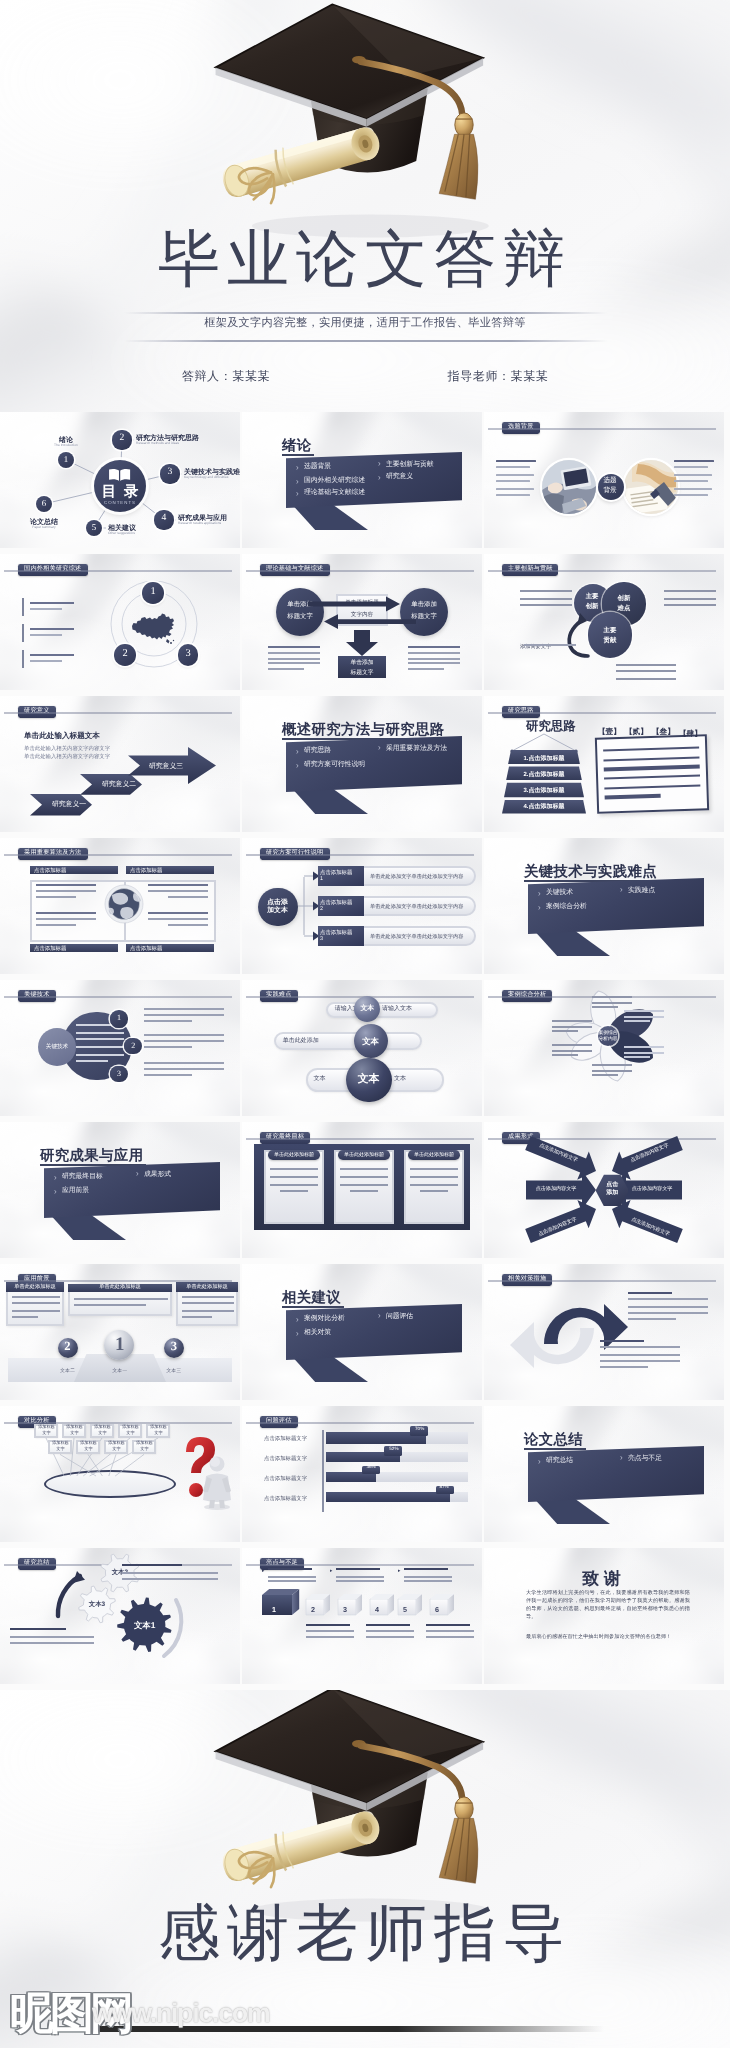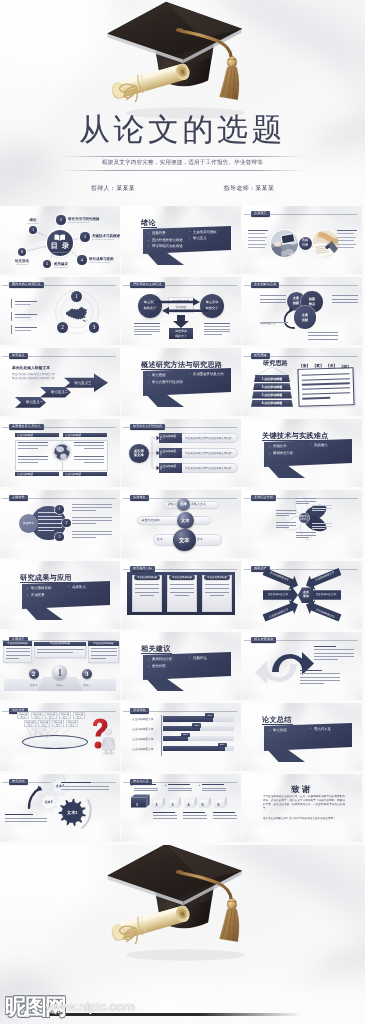--- a/index.html
+++ b/index.html
@@ -189,21 +189,21 @@
   </g>
 
   <g stroke="#c8a96b" stroke-width="1.4" fill="none" stroke-linecap="round">
     <path d="M34 90 q-8 1 -11 7 q-2 5 3 5 q6 -1 8 -8"></path>
     <path d="M34 90 q-9 -4 -14 -1 q-5 3 -1 6 q5 3 13 -2"></path>
     <path d="M35 91 q-5 9 -10 13"></path>
     <path d="M35 91 q2 10 -1 15"></path>
   </g>
 </svg>
 </div>
-    <div class="cover-title" style="top:113px;font-size:31px;line-height:34px;letter-spacing:3.5px;">从论文的选题</div>
+    <div class="cover-title" style="top:113px;font-size:31px;line-height:34px;letter-spacing:3.5px;">毕业论文答辩</div>
     <div class="cover-rule" style="left:62px;top:155.5px;width:242px;"></div>
     <div class="cover-sub" style="top:157px;font-size:5.6px;line-height:11px;letter-spacing:.15px;">框架及文字内容完整，实用便捷，适用于工作报告、毕业答辩等</div>
     <div class="cover-rule" style="left:62px;top:169.5px;width:242px;"></div>
     <div class="cover-meta" style="left:58px;top:184px;width:110px;text-align:center;font-size:6px;letter-spacing:.3px;">
       <span>答辩人：</span><span>某某某</span>
     </div>
     <div class="cover-meta" style="left:194px;top:184px;width:110px;text-align:center;font-size:6px;letter-spacing:.3px;">
       <span>指导老师：</span><span>某某某</span>
     </div>
   </div>
@@ -2199,20 +2199,21 @@
   </g>
 
   <g stroke="#c8a96b" stroke-width="1.4" fill="none" stroke-linecap="round">
     <path d="M34 90 q-8 1 -11 7 q-2 5 3 5 q6 -1 8 -8"></path>
     <path d="M34 90 q-9 -4 -14 -1 q-5 3 -1 6 q5 3 13 -2"></path>
     <path d="M35 91 q-5 9 -10 13"></path>
     <path d="M35 91 q2 10 -1 15"></path>
   </g>
 </svg>
 </div>
+    <div class="cover-title" style="top:105px;font-size:31px;line-height:34px;letter-spacing:3.5px;">感谢老师指导</div>
   </div>
 
   <div id="watermark" style="position:absolute;left:0;top:993px;width:365px;height:31px;">
     <div style="position:absolute;left:30px;top:20px;width:272px;height:3px;
                 background:linear-gradient(90deg,#2a2a2a 0%,#2a2a2a 62%,rgba(42,42,42,0) 100%);"></div>
     <div style="position:absolute;left:5px;top:2px;font-size:22px;font-weight:bold;color:#ffffff;
                 letter-spacing:-2px;line-height:23px;
                 text-shadow:-.7px 0 #7c8086,.7px 0 #7c8086,0 -.7px #7c8086,0 .7px #7c8086,
                             -.7px -.7px #7c8086,.7px -.7px #7c8086,-.7px .7px #7c8086,.7px .7px #7c8086;
                 font-family:'Liberation Sans','DejaVu Sans',sans-serif;">昵图网</div>

